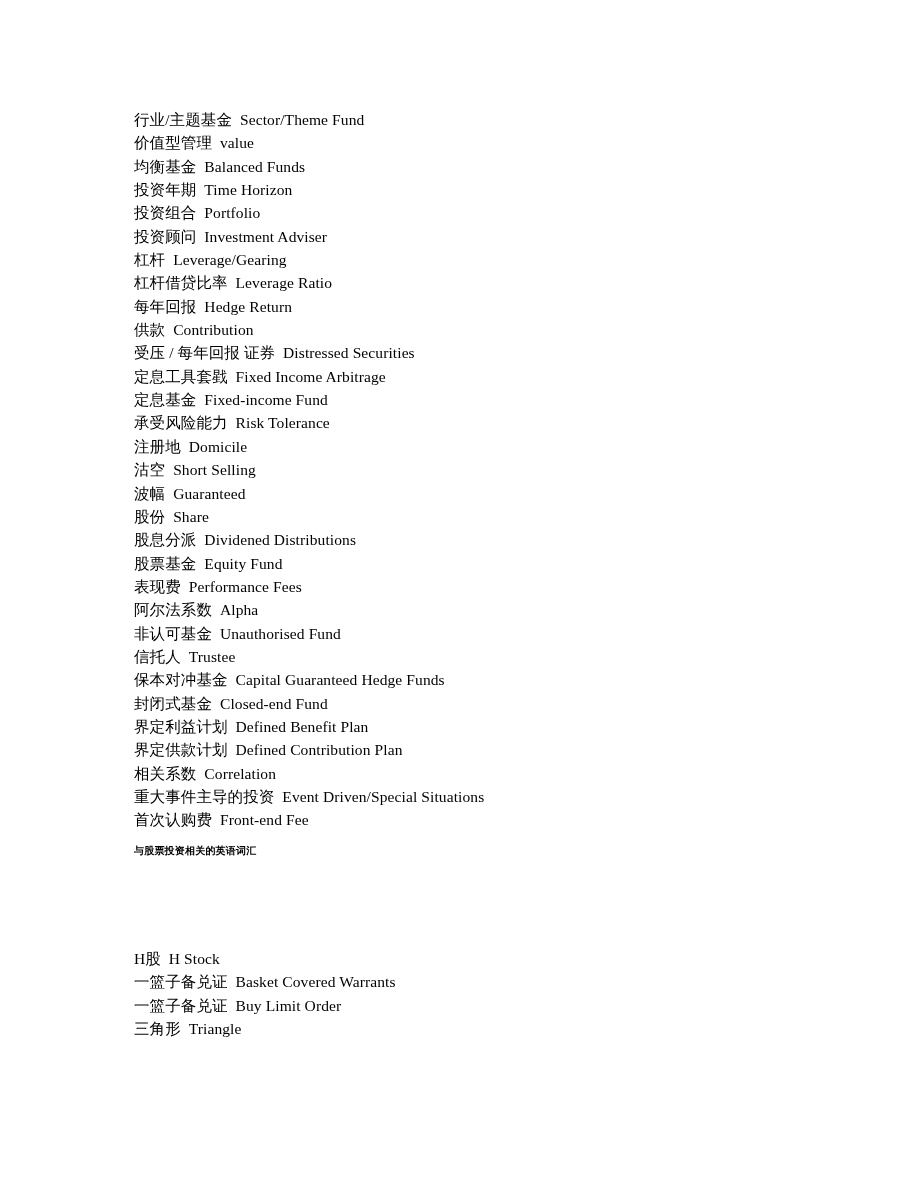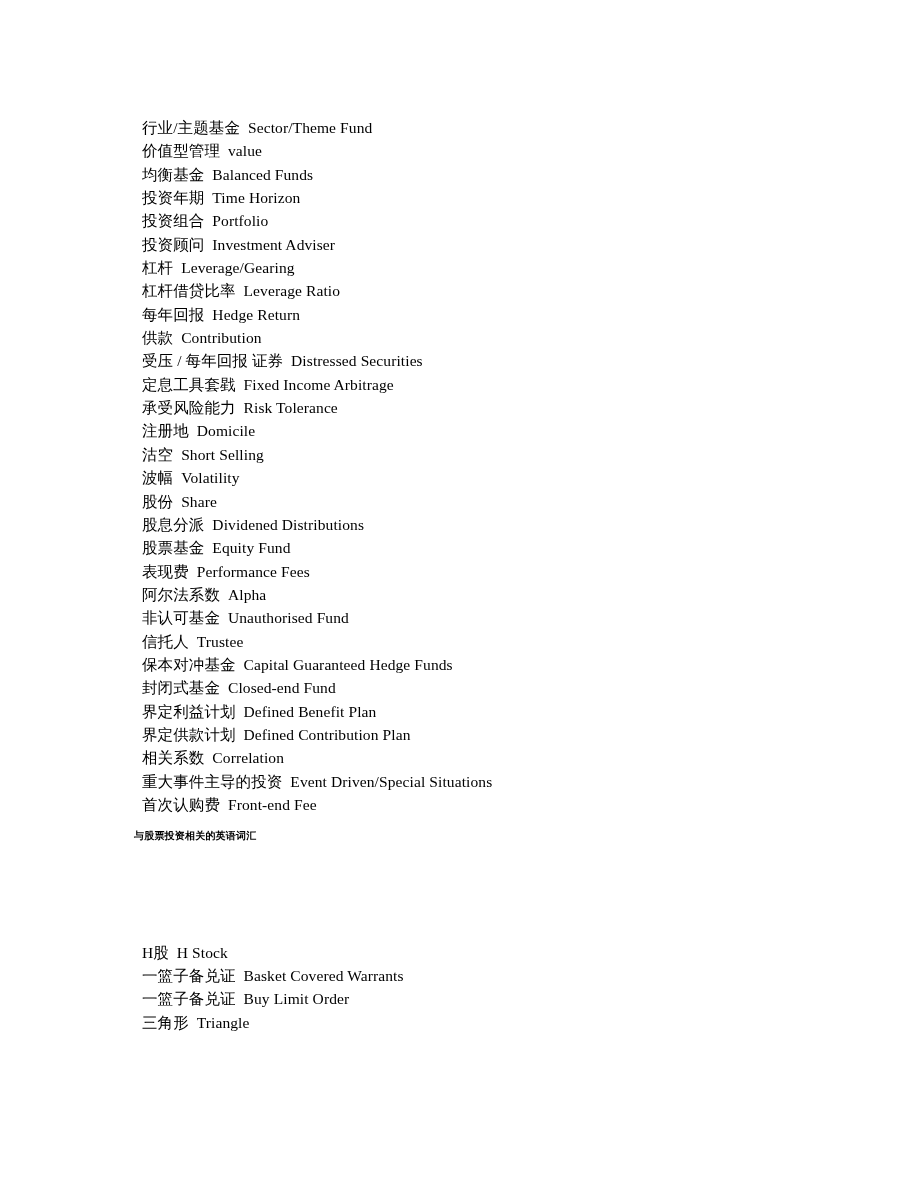--- a/index.html
+++ b/index.html
@@ -24,21 +24,21 @@
     height: 1191px;
     background: #ffffff;
   }
   .content {
     position: absolute;
     left: 134px;
     top: 108px;
     width: 700px;
   }
   .glossary-list {
-    margin: 8px;
+    margin: 0;
     padding: 0;
     list-style: none;
   }
   .entry {
     font-family: "Liberation Serif", "DejaVu Serif", serif;
     font-size: 15.5px;
     line-height: 23.35px;
     height: 23.35px;
     color: #000000;
     white-space: pre;
@@ -70,24 +70,25 @@
       <li class="entry">均衡基金  Balanced Funds</li>
       <li class="entry">投资年期  Time Horizon</li>
       <li class="entry">投资组合  Portfolio</li>
       <li class="entry">投资顾问  Investment Adviser</li>
       <li class="entry">杠杆  Leverage/Gearing</li>
       <li class="entry">杠杆借贷比率  Leverage Ratio</li>
       <li class="entry">每年回报  Hedge Return</li>
       <li class="entry">供款  Contribution</li>
       <li class="entry">受压 / 每年回报 证券  Distressed Securities</li>
       <li class="entry">定息工具套戥  Fixed Income Arbitrage</li>
+      <li class="entry">定息基金  Fixed-income Fund</li>
       <li class="entry">承受风险能力  Risk Tolerance</li>
       <li class="entry">注册地  Domicile</li>
       <li class="entry">沽空  Short Selling</li>
-      <li class="entry">波幅  Volatility</li>
+      <li class="entry">波幅  Guaranteed</li>
       <li class="entry">股份  Share</li>
       <li class="entry">股息分派  Dividened Distributions</li>
       <li class="entry">股票基金  Equity Fund</li>
       <li class="entry">表现费  Performance Fees</li>
       <li class="entry">阿尔法系数  Alpha</li>
       <li class="entry">非认可基金  Unauthorised Fund</li>
       <li class="entry">信托人  Trustee</li>
       <li class="entry">保本对冲基金  Capital Guaranteed Hedge Funds</li>
       <li class="entry">封闭式基金  Closed-end Fund</li>
       <li class="entry">界定利益计划  Defined Benefit Plan</li>

